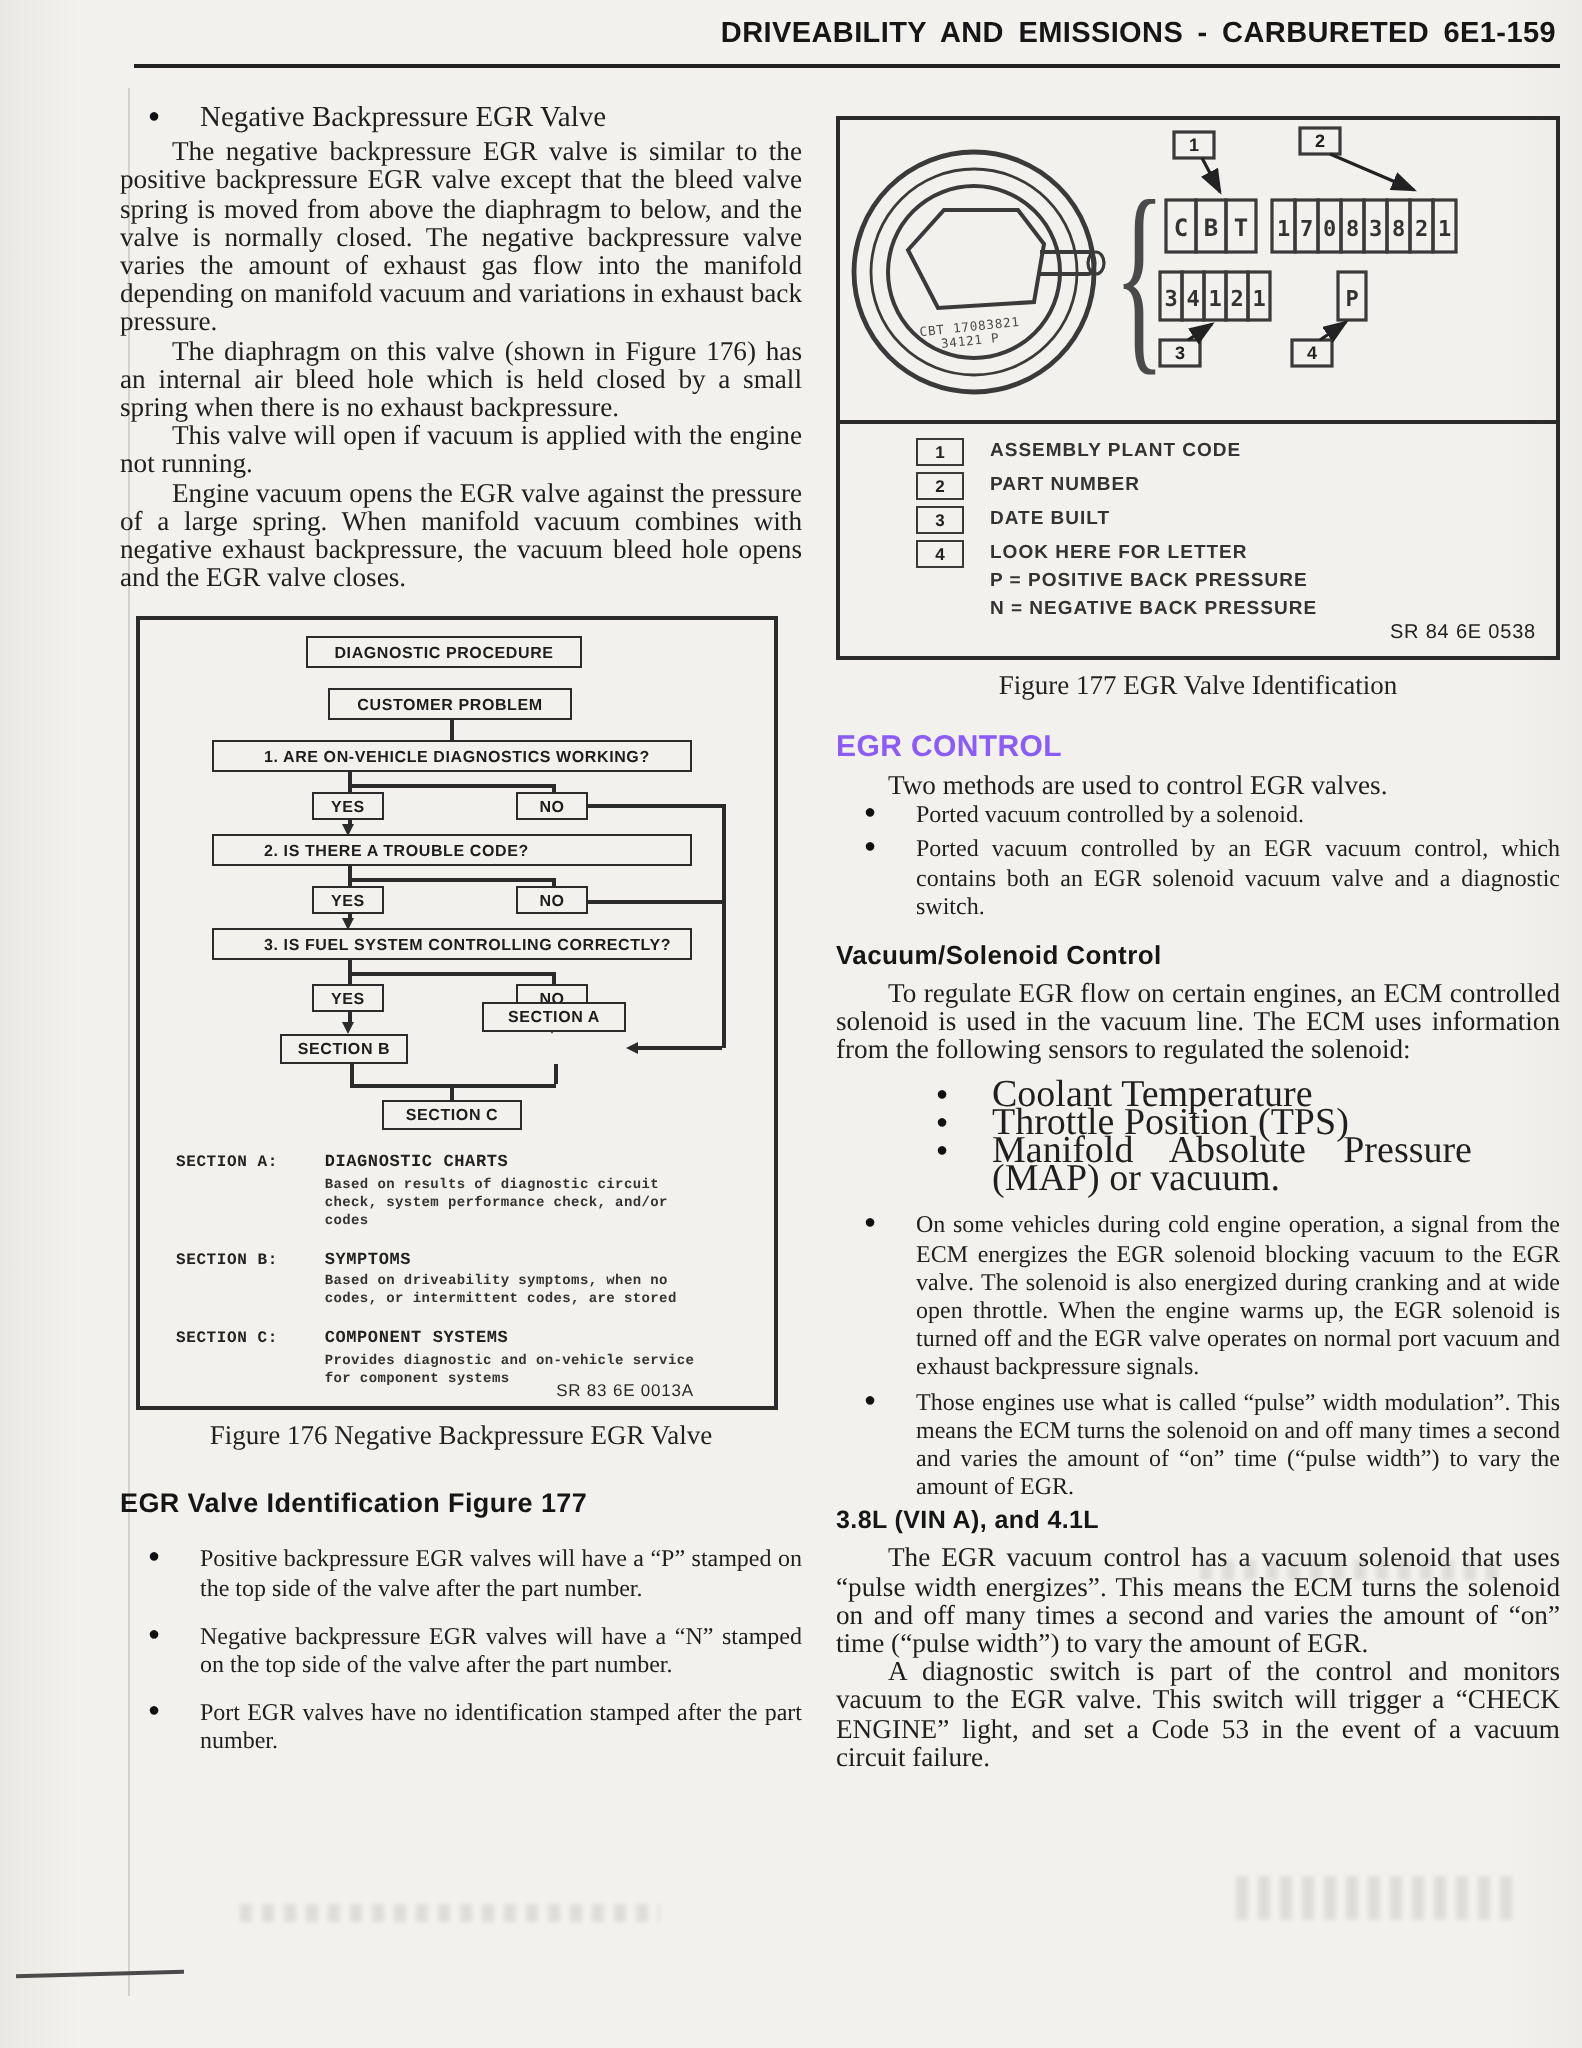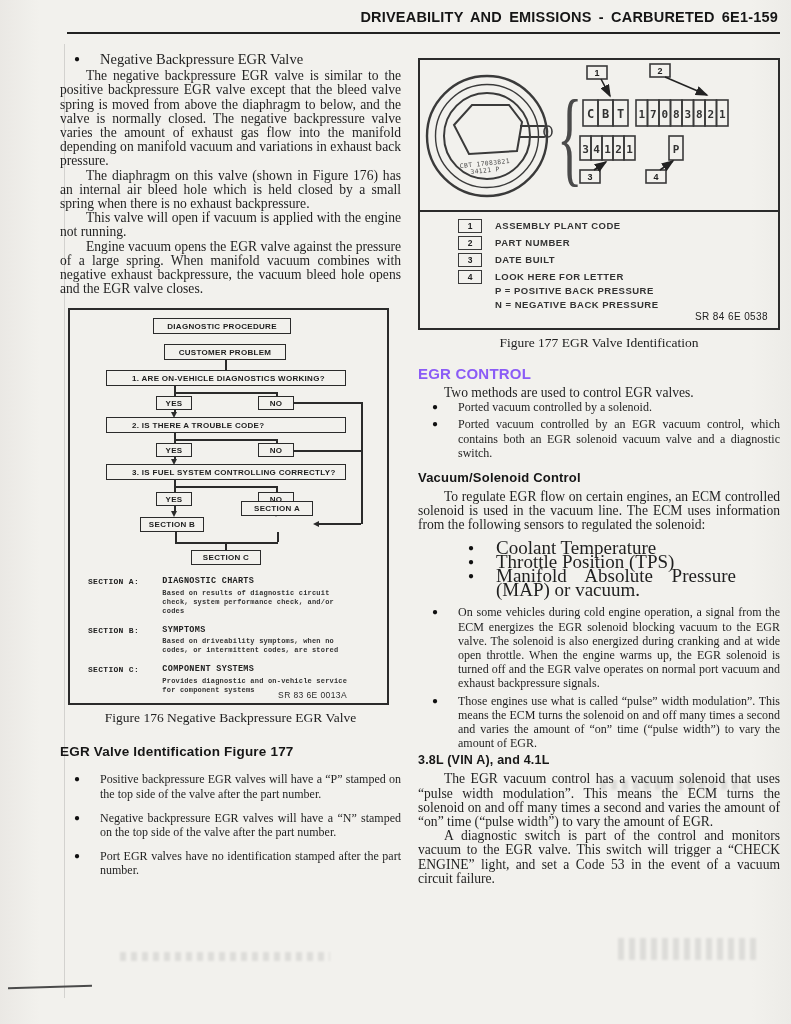--- a/index.html
+++ b/index.html
@@ -331,20 +331,20 @@
   <div class="brow">
     <span class="bdot">●</span>
     <span class="btxt">On some vehicles during cold engine operation, a signal from the ECM energizes the EGR solenoid blocking vacuum to the EGR valve. The solenoid is also energized during cranking and at wide open throttle. When the engine warms up, the EGR solenoid is turned off and the EGR valve operates on normal port vacuum and exhaust backpressure signals.</span>
   </div>
   <div class="brow">
     <span class="bdot">●</span>
     <span class="btxt">Those engines use what is called “pulse” width modulation”. This means the ECM turns the solenoid on and off many times a second and varies the amount of “on” time (“pulse width”) to vary the amount of EGR.</span>
   </div>
 
   <div class="sans-h3">3.8L (VIN A), and 4.1L</div>
-  <p class="p">The EGR vacuum control has a vacuum solenoid that uses “pulse width modulation”. This means the ECM turns the solenoid on and off many times a second and varies the amount of “on” time (“pulse width”) to vary the amount of EGR.</p>
+  <p class="p">The EGR vacuum control has a vacuum solenoid that uses “pulse width energizes”. This means the ECM turns the solenoid on and off many times a second and varies the amount of “on” time (“pulse width”) to vary the amount of EGR.</p>
   <p class="p">A diagnostic switch is part of the control and monitors vacuum to the EGR valve. This switch will trigger a “CHECK ENGINE” light, and set a Code 53 in the event of a vacuum circuit failure.</p>
 </div>
 
 <div class="smudge" style="left:120px;top:952px;width:210px;height:9px;"></div>
 <div class="smudge" style="left:618px;top:938px;width:140px;height:22px;"></div>
 <div class="smudge" style="left:600px;top:780px;width:150px;height:10px;"></div>
 <div class="bottom-line"></div>
 
 </body></html>

